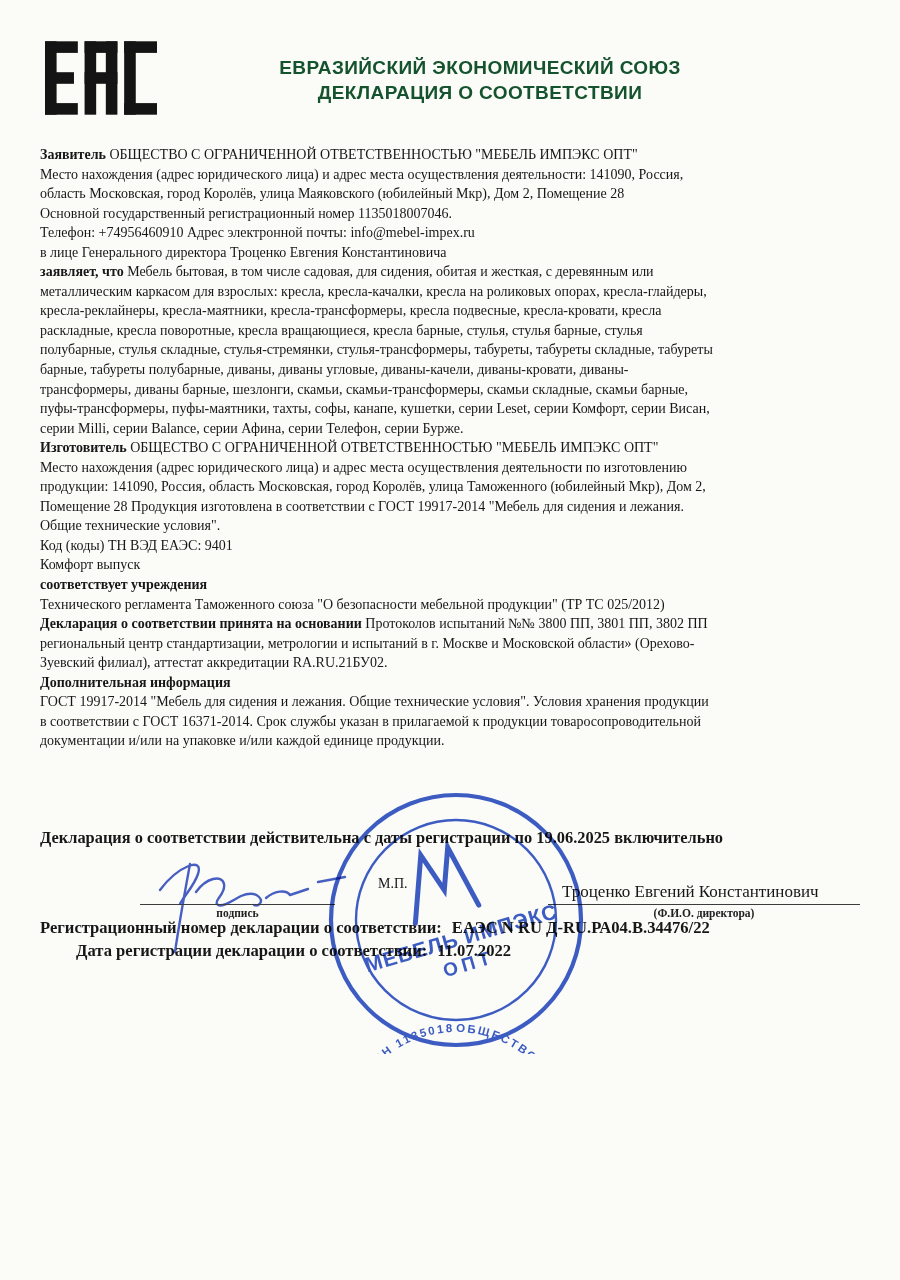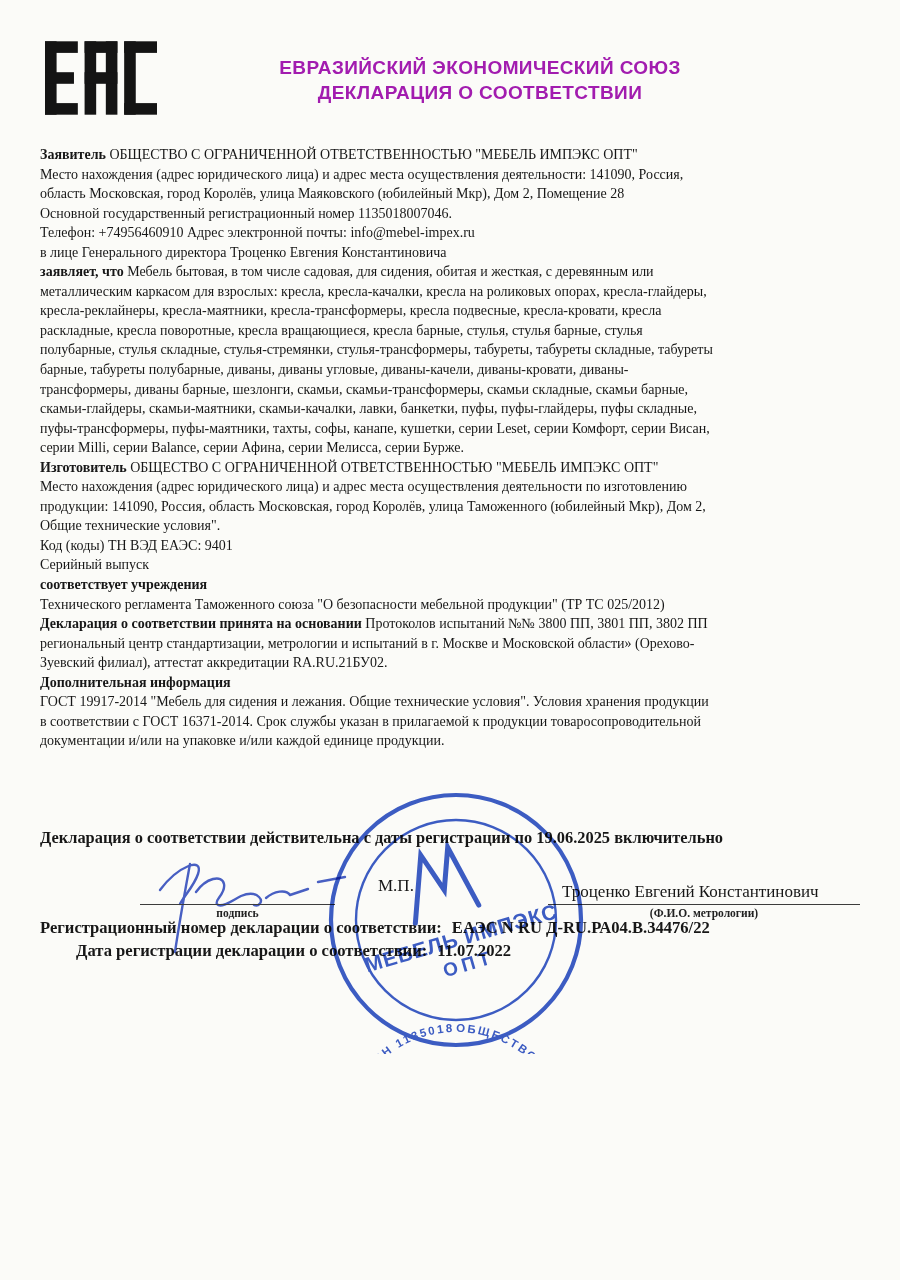--- a/index.html
+++ b/index.html
@@ -6,35 +6,35 @@
   .page{
     position:relative;width:900px;height:1280px;margin:0 auto;
     background:#fbfbf8;overflow:hidden;
     font-family:"Liberation Serif", serif;color:#171717;
   }
   .scan-edge{position:absolute;inset:0;box-shadow:inset 0 0 0 1px #ececе8, inset 2px 2px 6px rgba(0,0,0,.04);pointer-events:none;}
   .eac-logo{position:absolute;left:45px;top:40px;width:112px;height:76px;}
   .doc-title{
     position:absolute;top:55px;left:90px;right:30px;text-align:center;
     font-family:"Liberation Sans", sans-serif;font-weight:bold;
-    font-size:19px;line-height:25px;letter-spacing:.4px;color:#a21caf;
+    font-size:19px;line-height:25px;letter-spacing:.4px;color:#14532d;
   }
   .body-text{position:absolute;left:40px;top:145px;width:822px;
     font-size:14px;line-height:19.55px;}
   .ln{white-space:nowrap;}
   .b{font-weight:bold;}
   .validity{position:absolute;left:40px;top:828px;font-size:16.4px;font-weight:bold;white-space:nowrap;}
   
   .sig-line{position:absolute;height:0;border-top:1.6px solid #3c3c3c;}
   .sig-line.left{left:140px;top:904px;width:195px;}
   .sig-line.right{left:548px;top:904px;width:312px;}
   .sig-caption{position:absolute;font-size:11.5px;color:#222;font-weight:bold;}
   .cap-podpis{left:140px;top:907px;width:195px;text-align:center;}
   .cap-fio{left:548px;top:907px;width:312px;text-align:center;}
-  .mp-mark{position:absolute;left:378px;top:876px;font-size:17px;}
+  .mp-mark{position:absolute;left:378px;top:876px;font-size:14px;}
   .fio-name{position:absolute;left:562px;top:882px;font-size:17px;white-space:nowrap;}
   .reg-line{position:absolute;left:40px;font-size:16.6px;font-weight:bold;white-space:nowrap;}
   .reg-number{top:918px;}
   .reg-date{top:941px;margin-left:36px;}
   .reg-value{margin-left:10px;}
   
   .signature-svg{position:absolute;left:138px;top:852px;width:220px;height:105px;}
   
   .stamp-svg{
     position:absolute;left:322px;top:786px;width:268px;height:268px;
@@ -79,30 +79,30 @@
     <div class="ln">Телефон: +74956460910 Адрес электронной почты: info@mebel-impex.ru</div>
     <div class="ln">в лице Генерального директора Троценко Евгения Константиновича</div>
 
     <div class="ln"><span class="b">заявляет, что</span><span> Мебель бытовая, в том числе садовая, для сидения, обитая и жесткая, с деревянным или</span></div>
     <div class="ln">металлическим каркасом для взрослых: кресла, кресла-качалки, кресла на роликовых опорах, кресла-глайдеры,</div>
     <div class="ln">кресла-реклайнеры, кресла-маятники, кресла-трансформеры, кресла подвесные, кресла-кровати, кресла</div>
     <div class="ln">раскладные, кресла поворотные, кресла вращающиеся, кресла барные, стулья, стулья барные, стулья</div>
     <div class="ln">полубарные, стулья складные, стулья-стремянки, стулья-трансформеры, табуреты, табуреты складные, табуреты</div>
     <div class="ln">барные, табуреты полубарные, диваны, диваны угловые, диваны-качели, диваны-кровати, диваны-</div>
     <div class="ln">трансформеры, диваны барные, шезлонги, скамьи, скамьи-трансформеры, скамьи складные, скамьи барные,</div>
-    <div class="ln">скамьи-глайдеры, скамьи-маятники, скамьи-качалки, лавки, банкетки, пуфы, пуфы-глайдеры, пуфы складные,</div>
     <div class="ln">пуфы-трансформеры, пуфы-маятники, тахты, софы, канапе, кушетки, серии Leset, серии Комфорт, серии Висан,</div>
-    <div class="ln">серии Milli, серии Balance, серии Афина, серии Мелисса, серии Бурже.</div>
+    <div class="ln">серии Milli, серии Balance, серии Афина, серии Телефон, серии Бурже.</div>
 
     <div class="ln"><span class="b">Изготовитель</span><span> ОБЩЕСТВО С ОГРАНИЧЕННОЙ ОТВЕТСТВЕННОСТЬЮ "МЕБЕЛЬ ИМПЭКС ОПТ"</span></div>
     <div class="ln">Место нахождения (адрес юридического лица) и адрес места осуществления деятельности по изготовлению</div>
     <div class="ln">продукции: 141090, Россия, область Московская, город Королёв, улица Таможенного (юбилейный Мкр), Дом 2,</div>
+    <div class="ln">Помещение 28 Продукция изготовлена в соответствии с ГОСТ 19917-2014 "Мебель для сидения и лежания.</div>
     <div class="ln">Общие технические условия".</div>
     <div class="ln">Код (коды) ТН ВЭД ЕАЭС: 9401</div>
-    <div class="ln">Серийный выпуск</div>
+    <div class="ln">Комфорт выпуск</div>
 
     <div class="ln b">соответствует учреждения</div>
     <div class="ln">Технического регламента Таможенного союза "О безопасности мебельной продукции" (ТР ТС 025/2012)</div>
 
     <div class="ln"><span class="b">Декларация о соответствии принята на основании</span><span> Протоколов испытаний №№ 3800 ПП, 3801 ПП, 3802 ПП</span></div>
     <div class="ln">региональный центр стандартизации, метрологии и испытаний в г. Москве и Московской области» (Орехово-</div>
     <div class="ln">Зуевский филиал), аттестат аккредитации RA.RU.21БУ02.</div>
 
     <div class="ln b">Дополнительная информация</div>
     <div class="ln">ГОСТ 19917-2014 "Мебель для сидения и лежания. Общие технические условия". Условия хранения продукции</div>
@@ -121,21 +121,21 @@
       <path d="M180 30 L 207 25"></path>
     </g>
   </svg>
   <div class="sig-line left"></div>
   <div class="sig-caption cap-podpis">подпись</div>
 
   <div class="mp-mark">М.П.</div>
 
   <div class="fio-name">Троценко Евгений Константинович</div>
   <div class="sig-line right"></div>
-  <div class="sig-caption cap-fio">(Ф.И.О. метрологии)</div>
+  <div class="sig-caption cap-fio">(Ф.И.О. директора)</div>
 
   <div class="reg-line reg-number">
     <span>Регистрационный номер декларации о соответствии:</span><span class="reg-value">ЕАЭС N RU Д-RU.РА04.В.34476/22</span>
   </div>
   <div class="reg-line reg-date">
     <span>Дата регистрации декларации о соответствии:</span><span class="reg-value">11.07.2022</span>
   </div>
 
   <svg class="stamp-svg" viewBox="-134 -134 268 268">
     <defs>

